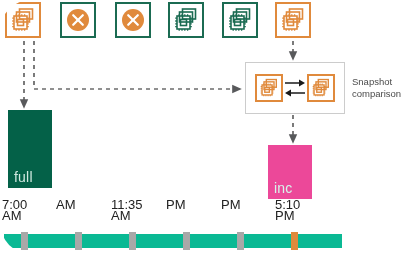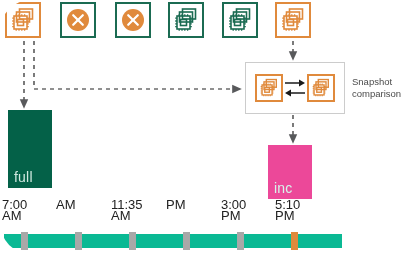--- a/index.html
+++ b/index.html
@@ -420,21 +420,20 @@
     <div>AM</div>
   </div>
   <div class="tick-label" style="left:111px;">
     <div>11:35</div>
     <div>AM</div>
   </div>
   <div class="tick-label" style="left:166px;">
     <div>PM</div>
   </div>
   <div class="tick-label" style="left:221px;">
-    <div>3:00</div>
     <div>PM</div>
   </div>
   <div class="tick-label" style="left:275px;">
     <div>5:10</div>
     <div>PM</div>
   </div>
 
   <div id="timeline">
     <div class="tl-seg" style="left:4px;   width:17px;"></div>
     <div class="tl-mark" style="left:21px;"></div>

